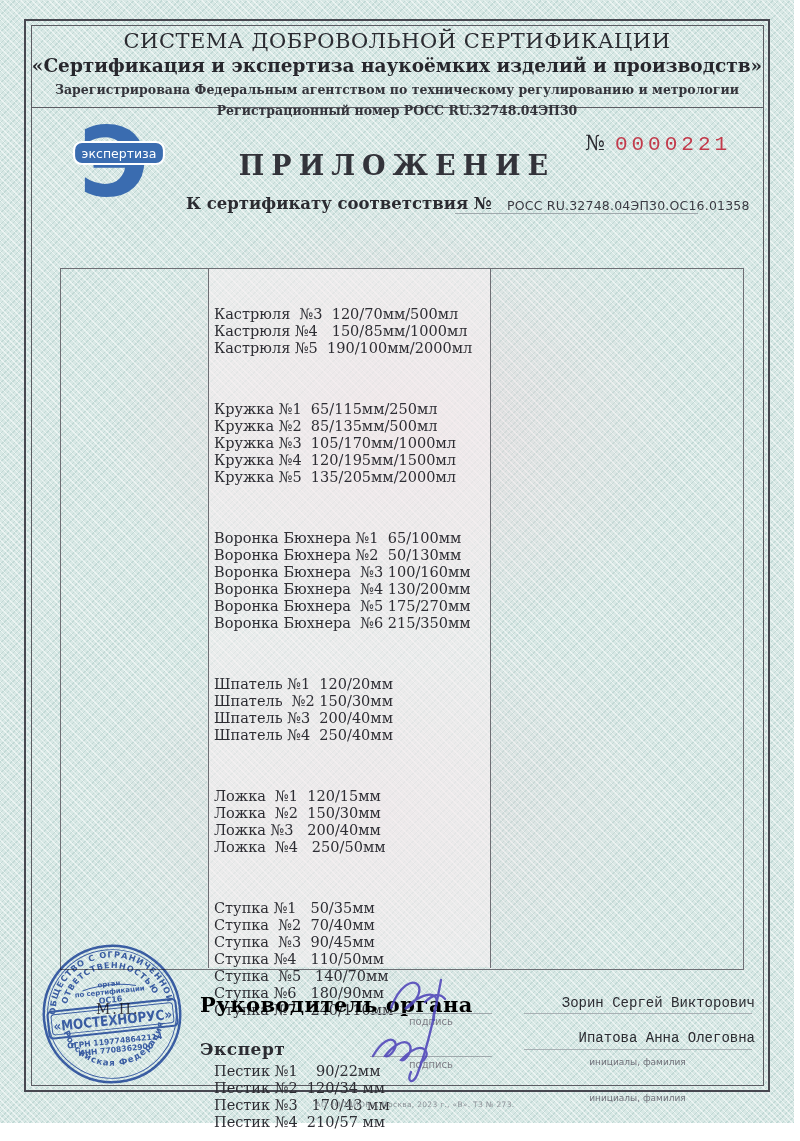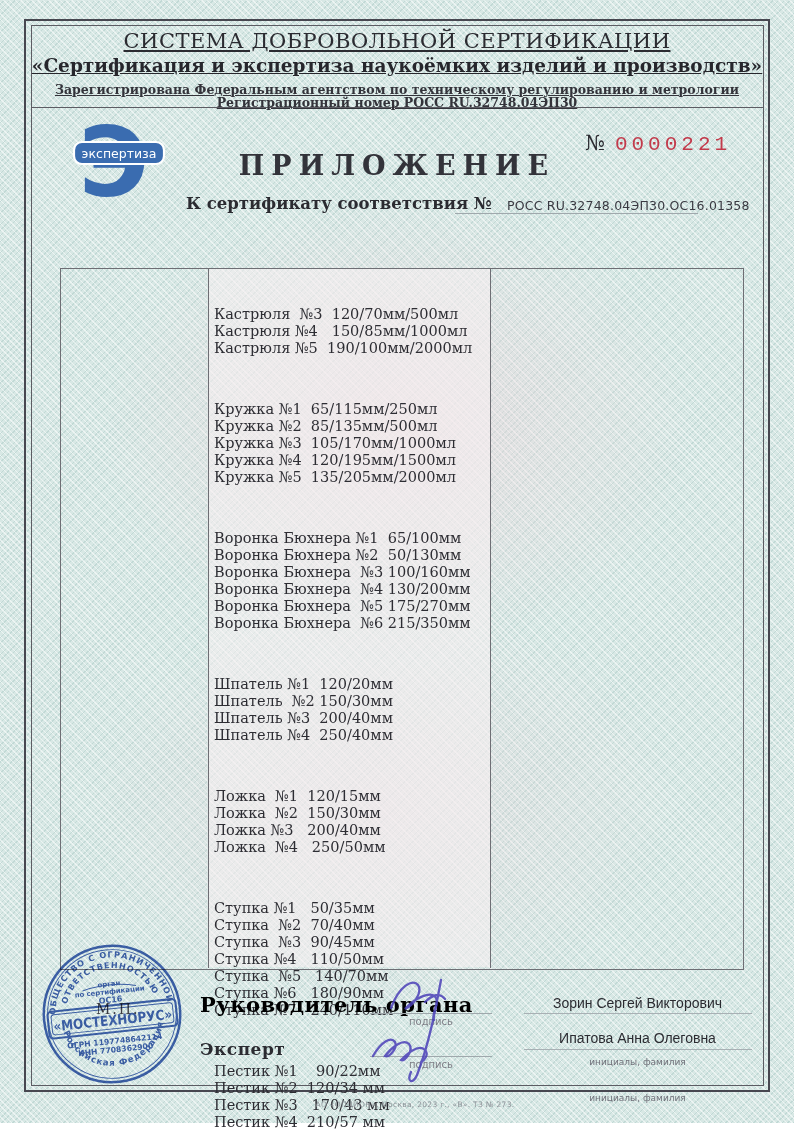--- a/index.html
+++ b/index.html
@@ -12,25 +12,25 @@
       radial-gradient(ellipse 420px 300px at 48% 72%, rgba(236,214,220,0.4), rgba(236,214,220,0) 70%),
       repeating-linear-gradient(45deg, rgba(255,255,255,0.55) 0 1px, rgba(255,255,255,0) 1px 4px),
       repeating-linear-gradient(-45deg, rgba(140,182,177,0.30) 0 1px, rgba(140,182,177,0) 1px 4px);
   }
   .abs{position:absolute;}
   
   .frame-outer{left:24px;top:19px;width:742px;height:1069px;border:2px solid #474750;}
   .frame-inner{left:31px;top:25px;width:731px;height:1059px;border:1px solid #5c5c63;}
   .header-divider{left:31px;top:107px;width:732px;border-top:1px solid #5c5c63;}
   
-  .h-line{left:31px;width:732px;text-align:center;text-decoration:underline;}
+  .h-line{left:31px;width:732px;text-align:center;}
   .h1{top:29px;font-size:21px;letter-spacing:0.5px;color:#2b2b31;}
   .h2{top:55px;font-size:18.5px;font-weight:bold;color:#26262c;}
   .h3{top:82px;font-size:12.5px;font-weight:bold;color:#33333a;}
-  .h4{top:95px;font-size:12.5px;font-weight:bold;color:#33333a;}
+  .h4{top:103px;font-size:12.5px;font-weight:bold;color:#33333a;}
   
   .logo{left:58px;top:112px;width:122px;height:97px;}
   
   .serial{left:585px;top:131px;font-size:21px;color:#2b2b31;}
   .serial .digits{color:#c23a4b;letter-spacing:4px;margin-left:10px;font-family:Liberation Mono, monospace;}
   
   .title{left:31px;top:150px;width:732px;text-align:center;font-size:27px;
          letter-spacing:7px;font-weight:600;color:#33333a;}
   
   .certlabel{left:186px;top:194px;font-size:16.5px;font-weight:bold;color:#2b2b31;}
@@ -45,21 +45,21 @@
          color:#2d2d33;white-space:pre;}
   .items .sec{margin-bottom:10px;}
   
   .role1{left:200px;top:992px;font-size:21px;font-weight:bold;letter-spacing:0.5px;color:#000000;}
   .role2{left:200px;top:1039px;font-size:17px;font-weight:bold;letter-spacing:0.5px;color:#2b2b31;}
   .sigline1{left:370px;top:1013px;width:122px;border-top:1px solid #9fa8ac;}
   .sigline2{left:370px;top:1056px;width:122px;border-top:1px solid #9fa8ac;}
   .sigcap{width:122px;text-align:center;font-size:10px;color:#7d7d85;font-family:"DejaVu Sans",sans-serif;}
   .sigcap1{left:370px;top:1016px;}
   .sigcap2{left:370px;top:1059px;}
-  .namecol{font-family:Liberation Sans, sans-serif;text-align:center;}
+  .namecol{font-family:Liberation Mono, monospace;text-align:right;}
   .name1{left:520px;top:995px;width:235px;font-size:14px;color:#2b2b31;}
   .name2{left:520px;top:1030px;width:235px;font-size:14px;color:#2b2b31;}
   .nameline1{left:524px;top:1013px;width:228px;border-top:1px solid #a8b0b4;}
   .nameline2{left:524px;top:1049px;width:228px;border-top:1px solid #a8b0b4;}
   .namecap{width:235px;text-align:center;font-size:9px;color:#6f6f78;font-family:"DejaVu Sans",sans-serif;margin-top:40px;}
   .namecap1{left:520px;top:1017px;}
   .namecap2{left:520px;top:1053px;}
   
   .mp{left:96px;top:1001px;font-size:14px;letter-spacing:2px;color:#3c3c42;z-index:1;}
   .stamp{left:40px;top:942px;width:144px;height:144px;z-index:2;transform:rotate(-6deg);

